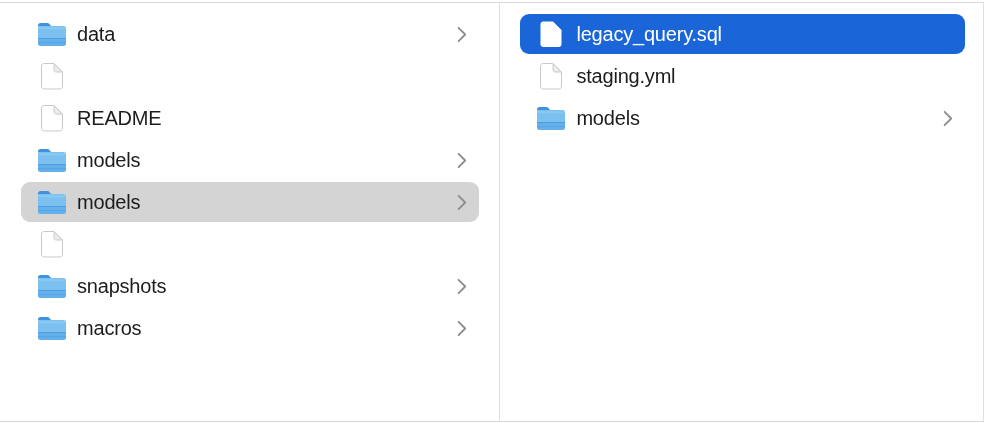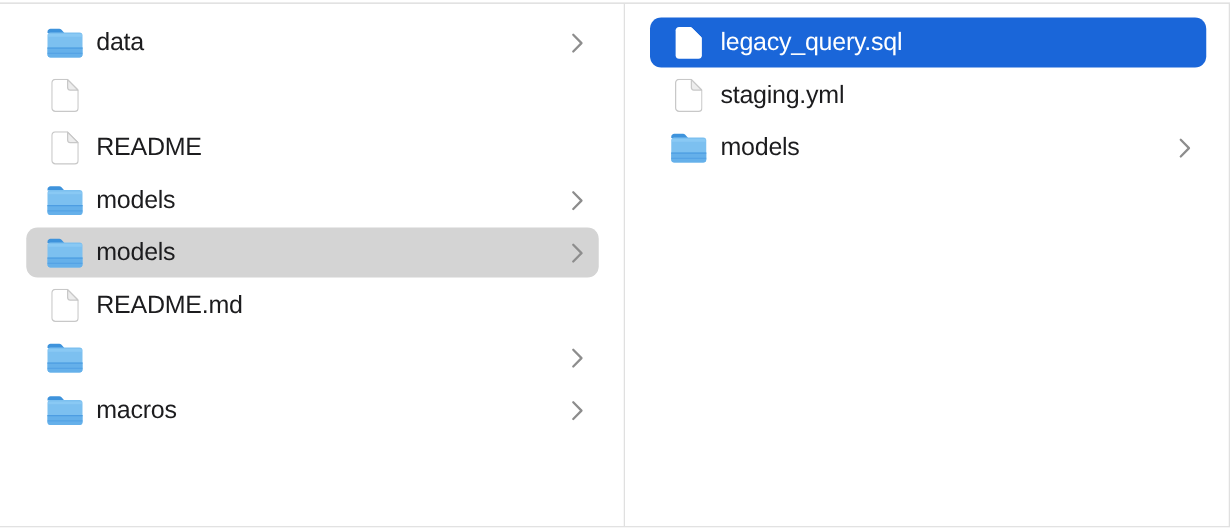--- a/index.html
+++ b/index.html
@@ -150,33 +150,33 @@
   </svg>
         </span>
       </div>
     <div class="row">
         <span class="icon-box icon-file">
           <svg viewBox="0 0 22 27" width="22" height="27" aria-hidden="true">
     <path class="page" d="M3.2 0.5 h9.6 L21.5 9.2 v14.1 c0 1.5 -1.2 2.7 -2.7 2.7 H3.2 c-1.5 0 -2.7 -1.2 -2.7 -2.7 V3.2 C0.5 1.7 1.7 0.5 3.2 0.5 z"></path>
     <path class="fold" d="M13.1 0.7 L21.3 9 h-6.2 c-1.1 0 -2 -0.9 -2 -2 z"></path>
   </svg>
         </span>
-      <span class="label">README.md</span>
-    </div>
-    <div class="row">
-        <span class="icon-box">
-          <svg viewBox="0 0 30 25" width="30" height="25" aria-hidden="true">
-    <path d="M1 6 V3.4 C1 2.1 2.1 1 3.4 1 h7 c0.7 0 1.3 0.3 1.8 0.8 L14.5 4.4 H1 z" fill="#3e93dc"></path>
-    <rect x="1" y="4" width="28" height="20" rx="2.4" fill="#7cc0f0"></rect>
-    <rect x="1.6" y="5.2" width="26.8" height="2.2" fill="#8ccaf4" opacity="0.85"></rect>
-    <path d="M1 16 h28 v5.6 a2.4 2.4 0 0 1 -2.4 2.4 H3.4 A2.4 2.4 0 0 1 1 21.6 z" fill="#65b0ea"></path>
-    <rect x="1" y="16" width="28" height="1" fill="#4d9de2"></rect>
-    <rect x="1" y="20.2" width="28" height="1" fill="#4d9de2" opacity="0.65"></rect>
-  </svg>
-        </span>
+    </div>
+    <div class="row">
+        <span class="icon-box">
+          <svg viewBox="0 0 30 25" width="30" height="25" aria-hidden="true">
+    <path d="M1 6 V3.4 C1 2.1 2.1 1 3.4 1 h7 c0.7 0 1.3 0.3 1.8 0.8 L14.5 4.4 H1 z" fill="#3e93dc"></path>
+    <rect x="1" y="4" width="28" height="20" rx="2.4" fill="#7cc0f0"></rect>
+    <rect x="1.6" y="5.2" width="26.8" height="2.2" fill="#8ccaf4" opacity="0.85"></rect>
+    <path d="M1 16 h28 v5.6 a2.4 2.4 0 0 1 -2.4 2.4 H3.4 A2.4 2.4 0 0 1 1 21.6 z" fill="#65b0ea"></path>
+    <rect x="1" y="16" width="28" height="1" fill="#4d9de2"></rect>
+    <rect x="1" y="20.2" width="28" height="1" fill="#4d9de2" opacity="0.65"></rect>
+  </svg>
+        </span>
+      <span class="label">snapshots</span>
     <span class="chev">
           <svg viewBox="0 0 10 17" width="10" height="17" aria-hidden="true">
     <path d="M1.6 1.8 L8.2 8.5 L1.6 15.2" fill="none" stroke-width="1.8" stroke-linecap="round" stroke-linejoin="round"></path>
   </svg>
         </span>
       </div>
     <div class="row">
         <span class="icon-box">
           <svg viewBox="0 0 30 25" width="30" height="25" aria-hidden="true">
     <path d="M1 6 V3.4 C1 2.1 2.1 1 3.4 1 h7 c0.7 0 1.3 0.3 1.8 0.8 L14.5 4.4 H1 z" fill="#3e93dc"></path>

